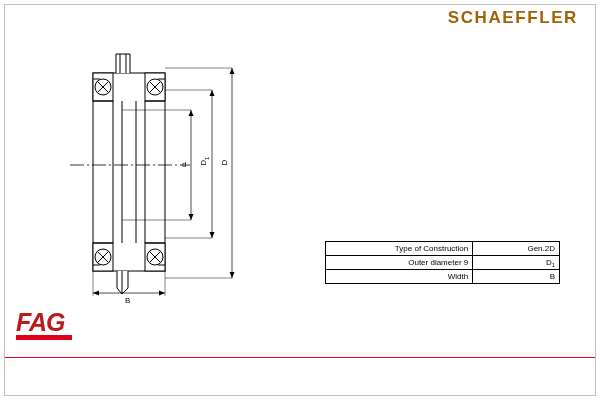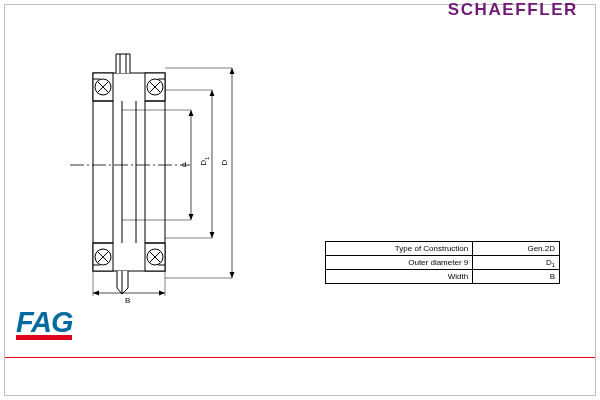--- a/index.html
+++ b/index.html
@@ -23,43 +23,43 @@
     top: 4px;
     width: 592px;
     height: 392px;
     border: 1px solid #bfbfbf;
     box-sizing: border-box;
   }
   
   .brand-top {
     position: absolute;
     right: 22px;
-    top: 0;
+    top: 8px;
     font-size: 17px;
     font-weight: bold;
     letter-spacing: 1.6px;
-    color: #701a75;
+    color: #a16207;
     font-family: "Liberation Sans", sans-serif;
   }
   
   .fag-logo {
     position: absolute;
     left: 16px;
     top: 310px;
     width: 60px;
     height: 26px;
   }
   .fag-logo .fag-text {
     position: absolute;
     left: 0;
     top: 0;
-    font-size: 29px;
+    font-size: 25px;
     font-weight: bold;
     font-style: italic;
-    color: #0369a1;
+    color: #b91c1c;
     letter-spacing: -1px;
     line-height: 25px;
     font-family: "Liberation Sans", sans-serif;
   }
   .fag-logo .fag-bar {
     position: absolute;
     left: 0;
     top: 25px;
     width: 56px;
     height: 5px;

